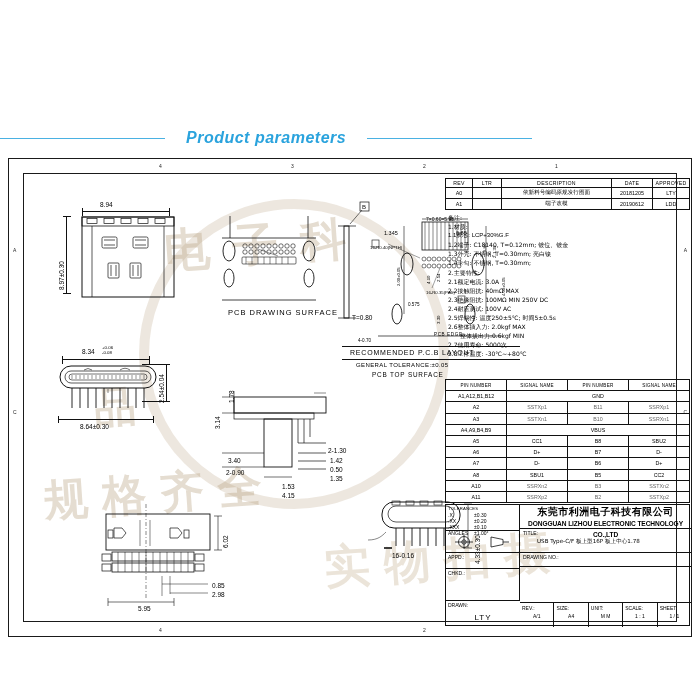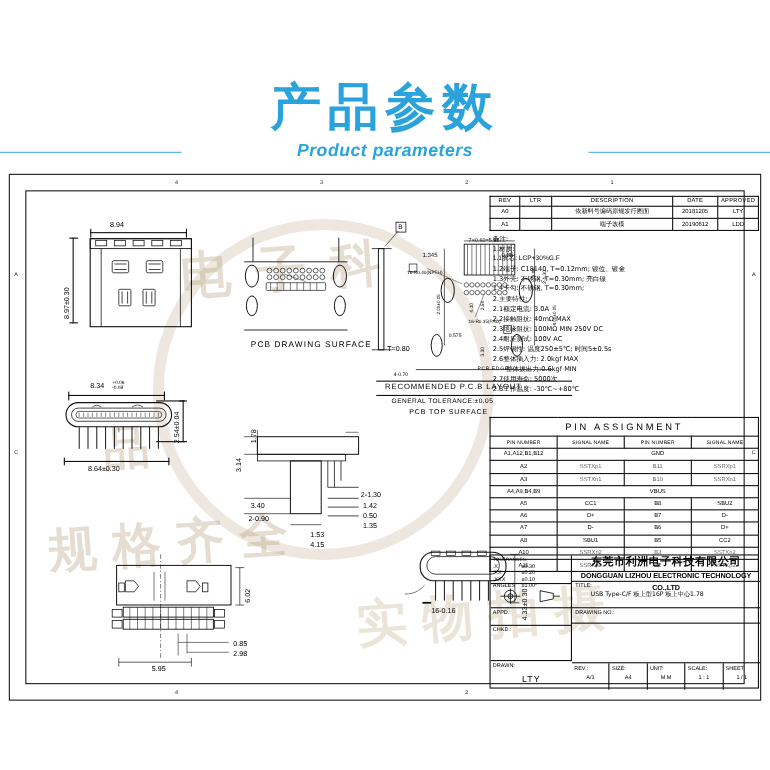--- a/index.html
+++ b/index.html
@@ -16,21 +16,21 @@
   }
   #title-cn{
     position:absolute;left:0;top:72px;width:700px;text-align:center;
     font-size:46px;font-weight:bold;letter-spacing:6px;
     color:#2aa3dd;
     font-family:"DejaVu Sans", sans-serif;
     line-height:50px;
   }
   #title-en-wrap{
     position:absolute;left:0;top:128px;width:700px;height:20px;
-    display:flex;align-items:center;justify-content:space-between;gap:6px;
+    display:flex;align-items:center;justify-content:flex-start;gap:21px;
   }
   .rule{height:1px;background:#2aa3dd;flex:0 0 165px;opacity:.85;}
   #title-en{
     font-size:16px;font-style:italic;font-weight:bold;color:#2aa3dd;
     white-space:nowrap;letter-spacing:.5px;
     font-family:"Liberation Sans", sans-serif;
   }
 
   
   #sheet{
@@ -131,21 +131,20 @@
   #drawnby{position:absolute;left:0;top:96px;width:74px;height:26px;box-sizing:border-box;
         padding:1px 2px;}
   #drawnby .nm{font-size:8px;text-align:center;margin-top:5px;letter-spacing:1px;}
 
   svg{display:block;overflow:visible;}
 </style>
 </head>
 <body>
 
 <div id="header">
-  <div id="title-cn">产品参数</div>
   <div id="title-en-wrap">
     <div class="rule"></div>
     <div id="title-en">Product parameters</div>
     <div class="rule"></div>
   </div>
 </div>
 
 <div id="sheet">
 
   <div class="zone" style="left:150px;top:4px;">4</div>
@@ -580,23 +579,20 @@
       <div>2.4耐压测试: 100V AC</div>
       <div>2.5焊锡性: 温度250±5℃; 时间5±0.5s</div>
       <div>2.6整体插入力: 2.0kgf MAX</div>
       <div>　　整体拔出力:0.6kgf MIN</div>
       <div>2.7使用寿命: 5000次</div>
       <div>2.8工作温度: -30℃~+80℃</div>
     </div>
 
     <table class="pintbl">
       <tbody>
-          <tr>
-        <td class="hdr" colspan="4">PIN ASSIGNMENT</td>
-      </tr>
       <tr>
         <td class="colh" style="width:25%">PIN NUMBER</td>
         <td class="colh" style="width:25%">SIGNAL NAME</td>
         <td class="colh" style="width:25%">PIN NUMBER</td>
         <td class="colh" style="width:25%">SIGNAL NAME</td>
       </tr>
       <tr>
         <td>A1,A12,B1,B12</td>
         <td colspan="3">GND</td>
       </tr>

